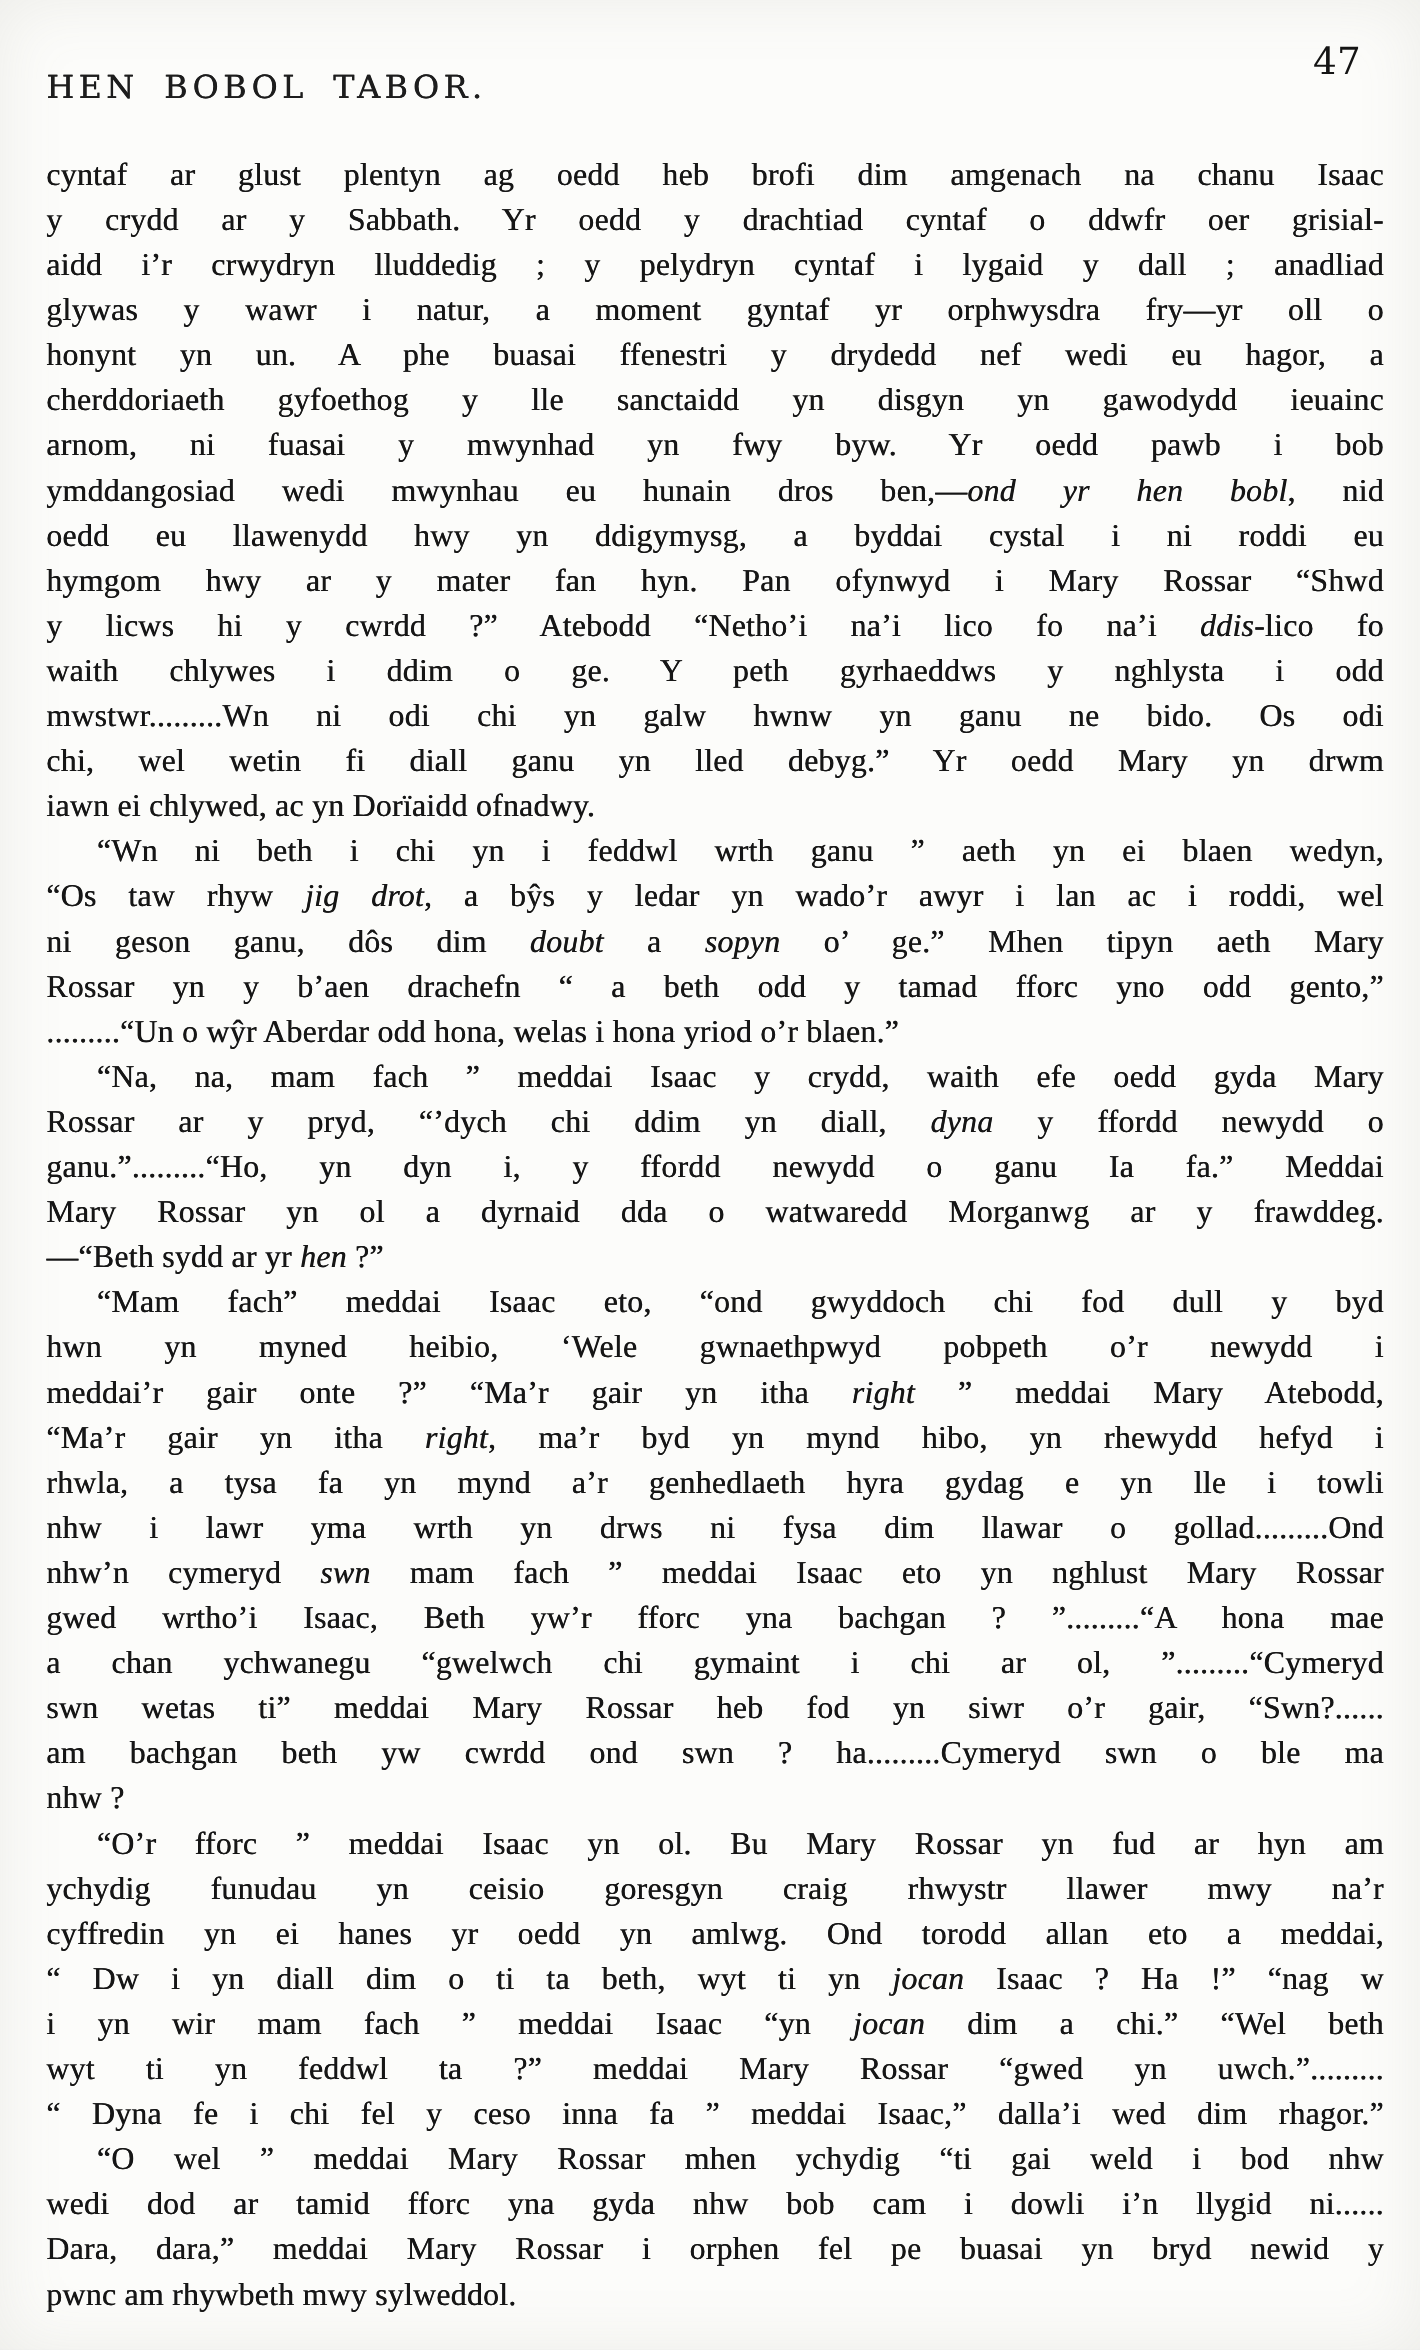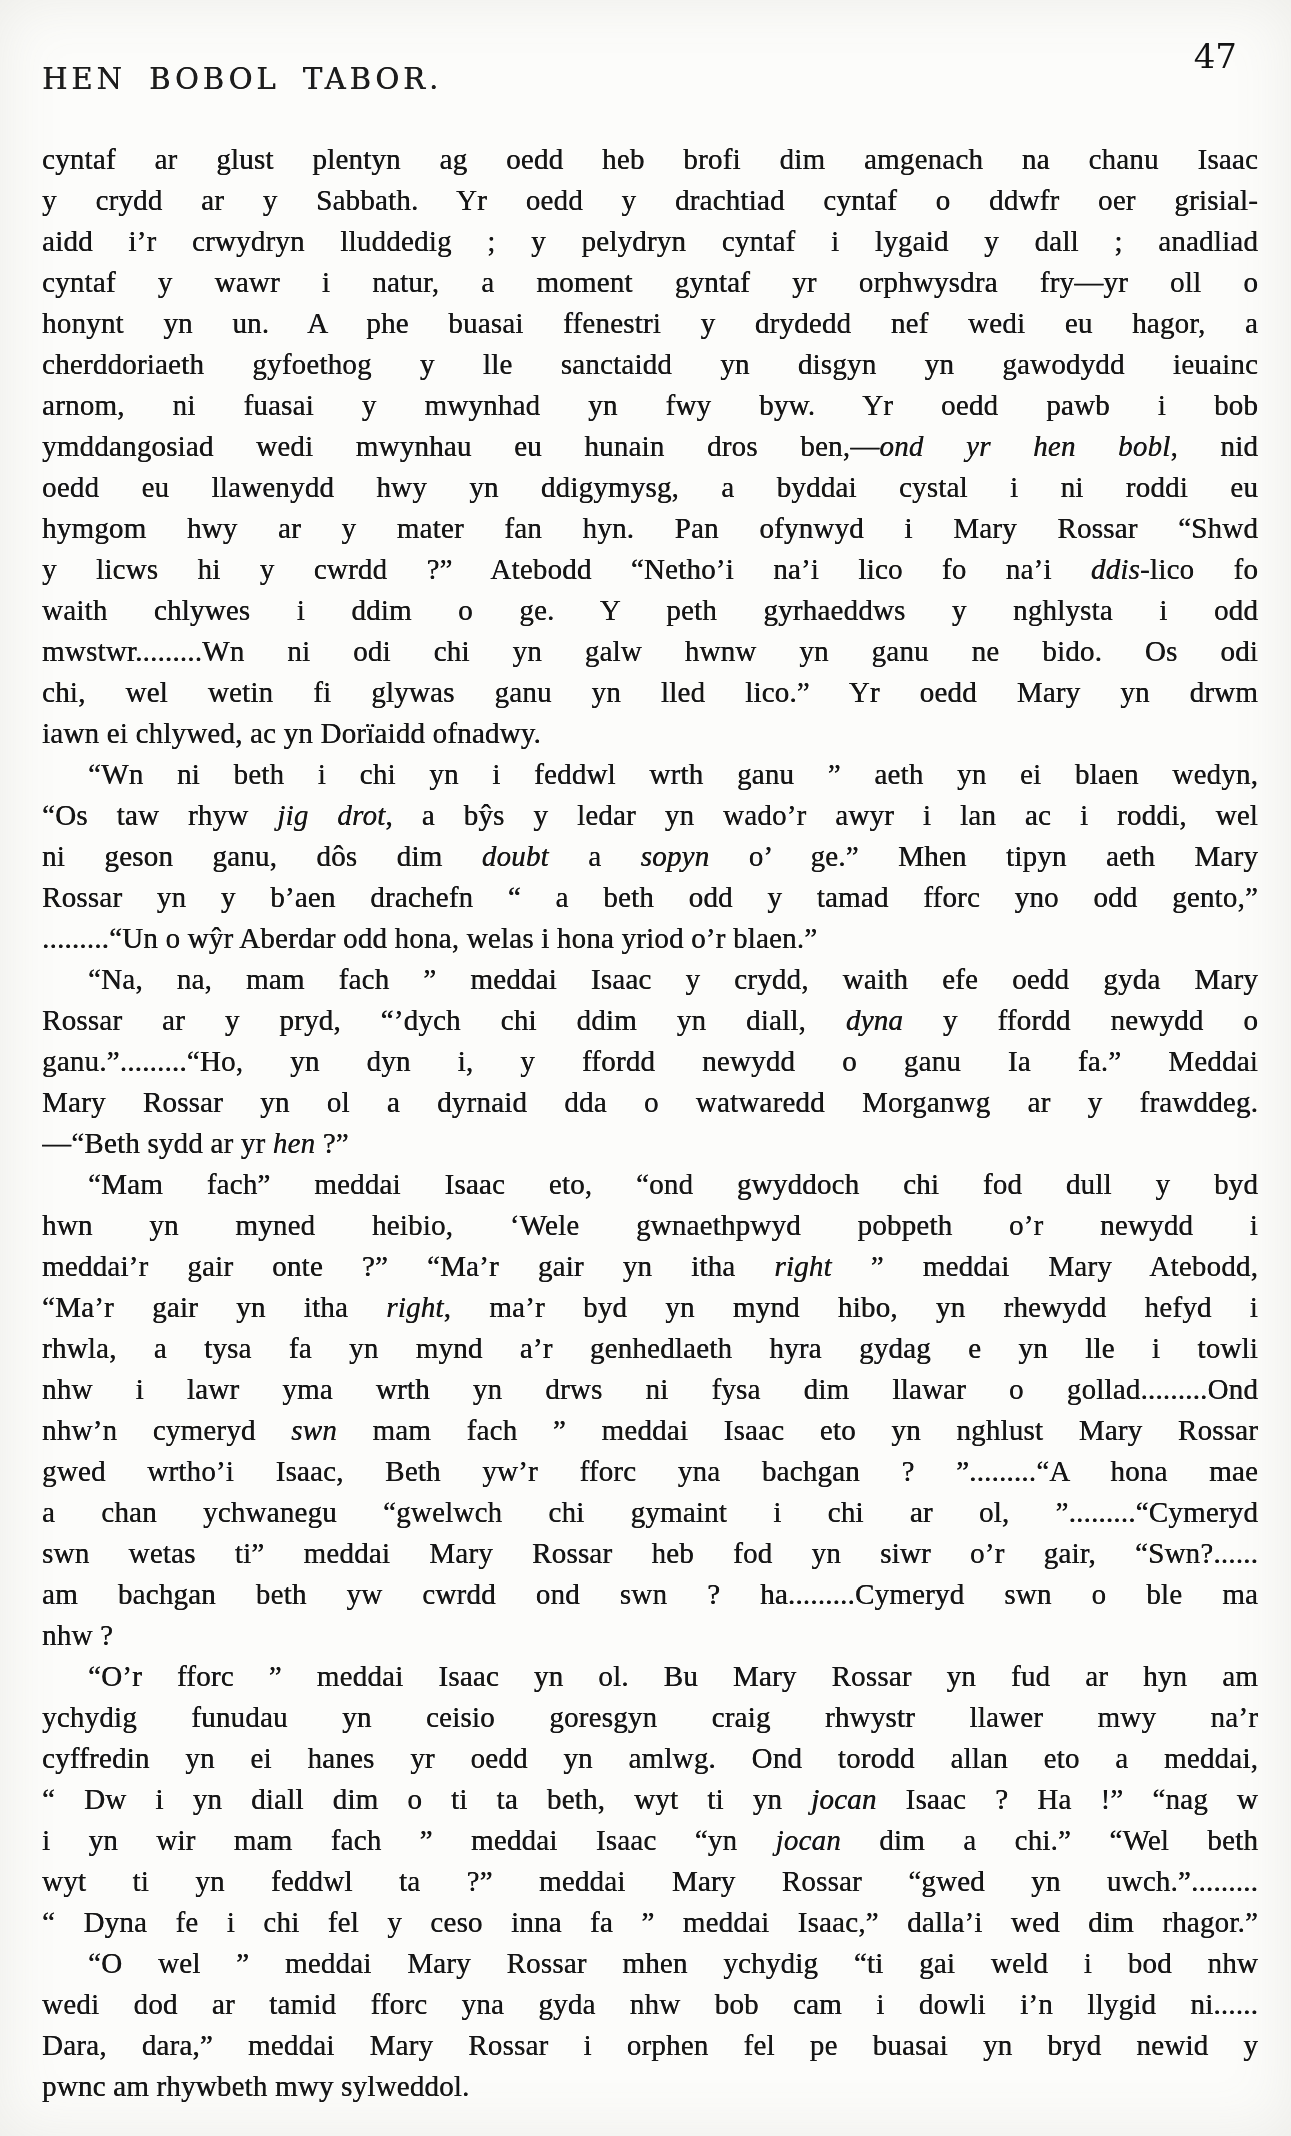--- a/index.html
+++ b/index.html
@@ -65,31 +65,31 @@
 <div class="page">
   <div class="running-header">
     <span class="header-title">HEN BOBOL TABOR.</span>
     <span class="page-number">47</span>
   </div>
   <div class="body-text" id="body-text">
       <div class="para">
         <div class="line"><span>cyntaf ar glust plentyn ag oedd heb brofi dim amgenach na chanu Isaac</span></div>
         <div class="line"><span>y crydd ar y Sabbath.  Yr oedd y drachtiad cyntaf o ddwfr oer grisial-</span></div>
         <div class="line"><span>aidd i’r crwydryn lluddedig ; y pelydryn cyntaf i lygaid y dall ; anadliad</span></div>
-        <div class="line"><span>cyntaf y wawr i natur, a moment gyntaf yr orphwysdra fry—yr oll o</span></div>
+        <div class="line"><span>glywas y wawr i natur, a moment gyntaf yr orphwysdra fry—yr oll o</span></div>
         <div class="line"><span>honynt yn un.  A phe buasai ffenestri y drydedd nef wedi eu hagor, a</span></div>
         <div class="line"><span>cherddoriaeth gyfoethog y lle sanctaidd yn disgyn yn gawodydd ieuainc</span></div>
         <div class="line"><span>arnom, ni fuasai y mwynhad yn fwy byw.  Yr oedd pawb i bob</span></div>
         <div class="line"><span>ymddangosiad wedi mwynhau eu hunain dros ben,—</span><span class="it">ond yr hen bobl</span><span>, nid</span></div>
         <div class="line"><span>oedd eu llawenydd hwy yn ddigymysg, a byddai cystal i ni roddi eu</span></div>
         <div class="line"><span>hymgom hwy ar y mater fan hyn.  Pan ofynwyd i Mary Rossar “Shwd</span></div>
         <div class="line"><span>y licws hi y cwrdd ?”  Atebodd “Netho’i na’i lico fo na’i </span><span class="it">ddis</span><span>-lico fo</span></div>
         <div class="line"><span>waith chlywes i ddim o ge.  Y peth gyrhaeddws y nghlysta i odd</span></div>
         <div class="line"><span>mwstwr.........Wn ni odi chi yn galw hwnw yn ganu ne bido.  Os odi</span></div>
-        <div class="line"><span>chi, wel wetin fi glywas ganu yn lled lico.”  Yr oedd Mary yn drwm</span></div>
+        <div class="line"><span>chi, wel wetin fi diall ganu yn lled debyg.”  Yr oedd Mary yn drwm</span></div>
         <div class="line last"><span>iawn ei chlywed, ac yn Dorïaidd ofnadwy.</span></div>
       </div>
       <div class="para ind">
         <div class="line"><span>“Wn ni beth i chi yn i feddwl wrth ganu ” aeth yn ei blaen wedyn,</span></div>
         <div class="line"><span>“Os taw rhyw </span><span class="it">jig drot</span><span>, a bŷs y ledar yn wado’r awyr i lan ac i roddi, wel</span></div>
         <div class="line"><span>ni geson ganu, dôs dim </span><span class="it">doubt</span><span> a </span><span class="it">sopyn</span><span> o’ ge.”  Mhen tipyn aeth Mary</span></div>
         <div class="line"><span>Rossar yn y b’aen drachefn “ a beth odd y tamad fforc yno odd gento,”</span></div>
         <div class="line last"><span>.........“Un o wŷr Aberdar odd hona, welas i hona yriod o’r blaen.”</span></div>
       </div>
       <div class="para ind">

